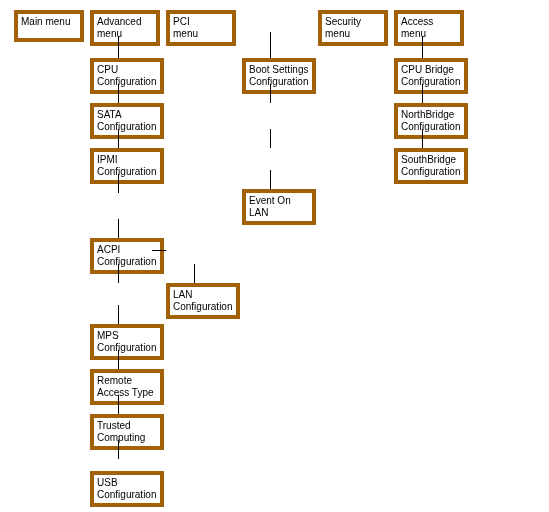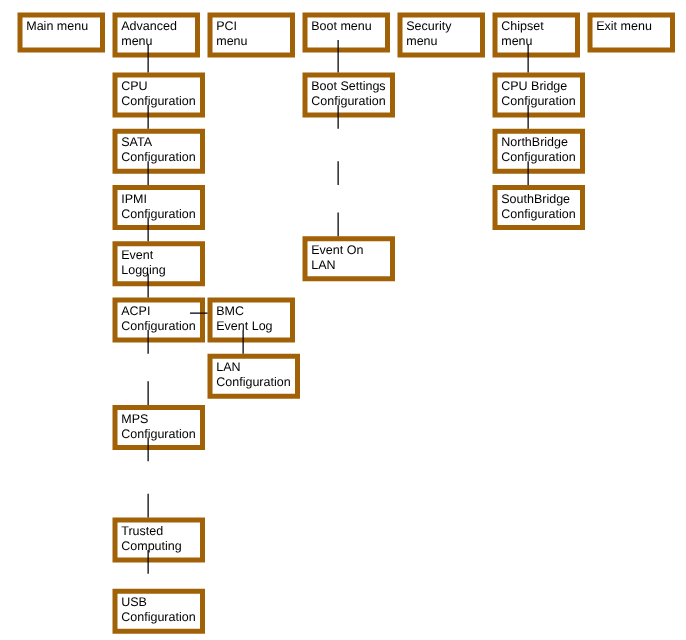--- a/index.html
+++ b/index.html
@@ -10,46 +10,42 @@
 </head>
 <body>
 
 <div class="canvas">
 
 <div class="box" style="left:14px;top:10px;width:56px;height:20px">Main menu</div>
 <div class="box" style="left:90px;top:10px;width:56px;height:24px">Advanced
 menu</div>
 <div class="box" style="left:166px;top:10px;width:56px;height:24px">PCI
 menu</div>
-<div class="box" style="left:242px;top:10px;width:56px;height:20px">Boot  menu</div>
 <div class="box" style="left:318px;top:10px;width:56px;height:24px">Security
 menu</div>
-<div class="box" style="left:394px;top:10px;width:56px;height:24px">Chipset
+<div class="box" style="left:394px;top:10px;width:56px;height:24px">Access
 menu</div>
-<div class="box" style="left:470px;top:10px;width:56px;height:20px">Exit  menu</div>
 
 <div class="box" style="left:90px;top:58px;width:60px;height:24px">CPU
 Configuration</div>
 <div class="box" style="left:90px;top:103px;width:60px;height:24px">SATA
 Configuration</div>
 <div class="box" style="left:90px;top:148px;width:60px;height:24px">IPMI
 Configuration</div>
-<div class="box" style="left:90px;top:193px;width:60px;height:24px">Event
-Logging</div>
 <div class="box" style="left:90px;top:238px;width:60px;height:24px">ACPI
 Configuration</div>
 <div class="box" style="left:90px;top:324px;width:60px;height:24px">MPS
 Configuration</div>
+<div class="box" style="left:90px;top:369px;width:60px;height:24px">Remote
+Access Type</div>
 <div class="box" style="left:90px;top:414px;width:60px;height:24px">Trusted
 Computing</div>
 <div class="box" style="left:90px;top:471px;width:60px;height:24px">USB
 Configuration</div>
 
-<div class="box" style="left:166px;top:238px;width:56px;height:24px">BMC
-Event Log</div>
 <div class="box" style="left:166px;top:283px;width:60px;height:24px">LAN
 Configuration</div>
 
 <div class="box" style="left:242px;top:58px;width:60px;height:24px">Boot Settings
 Configuration</div>
 <div class="box" style="left:242px;top:189px;width:60px;height:24px">Event On
 LAN</div>
 
 <div class="box" style="left:394px;top:58px;width:60px;height:24px">CPU Bridge
 Configuration</div>

